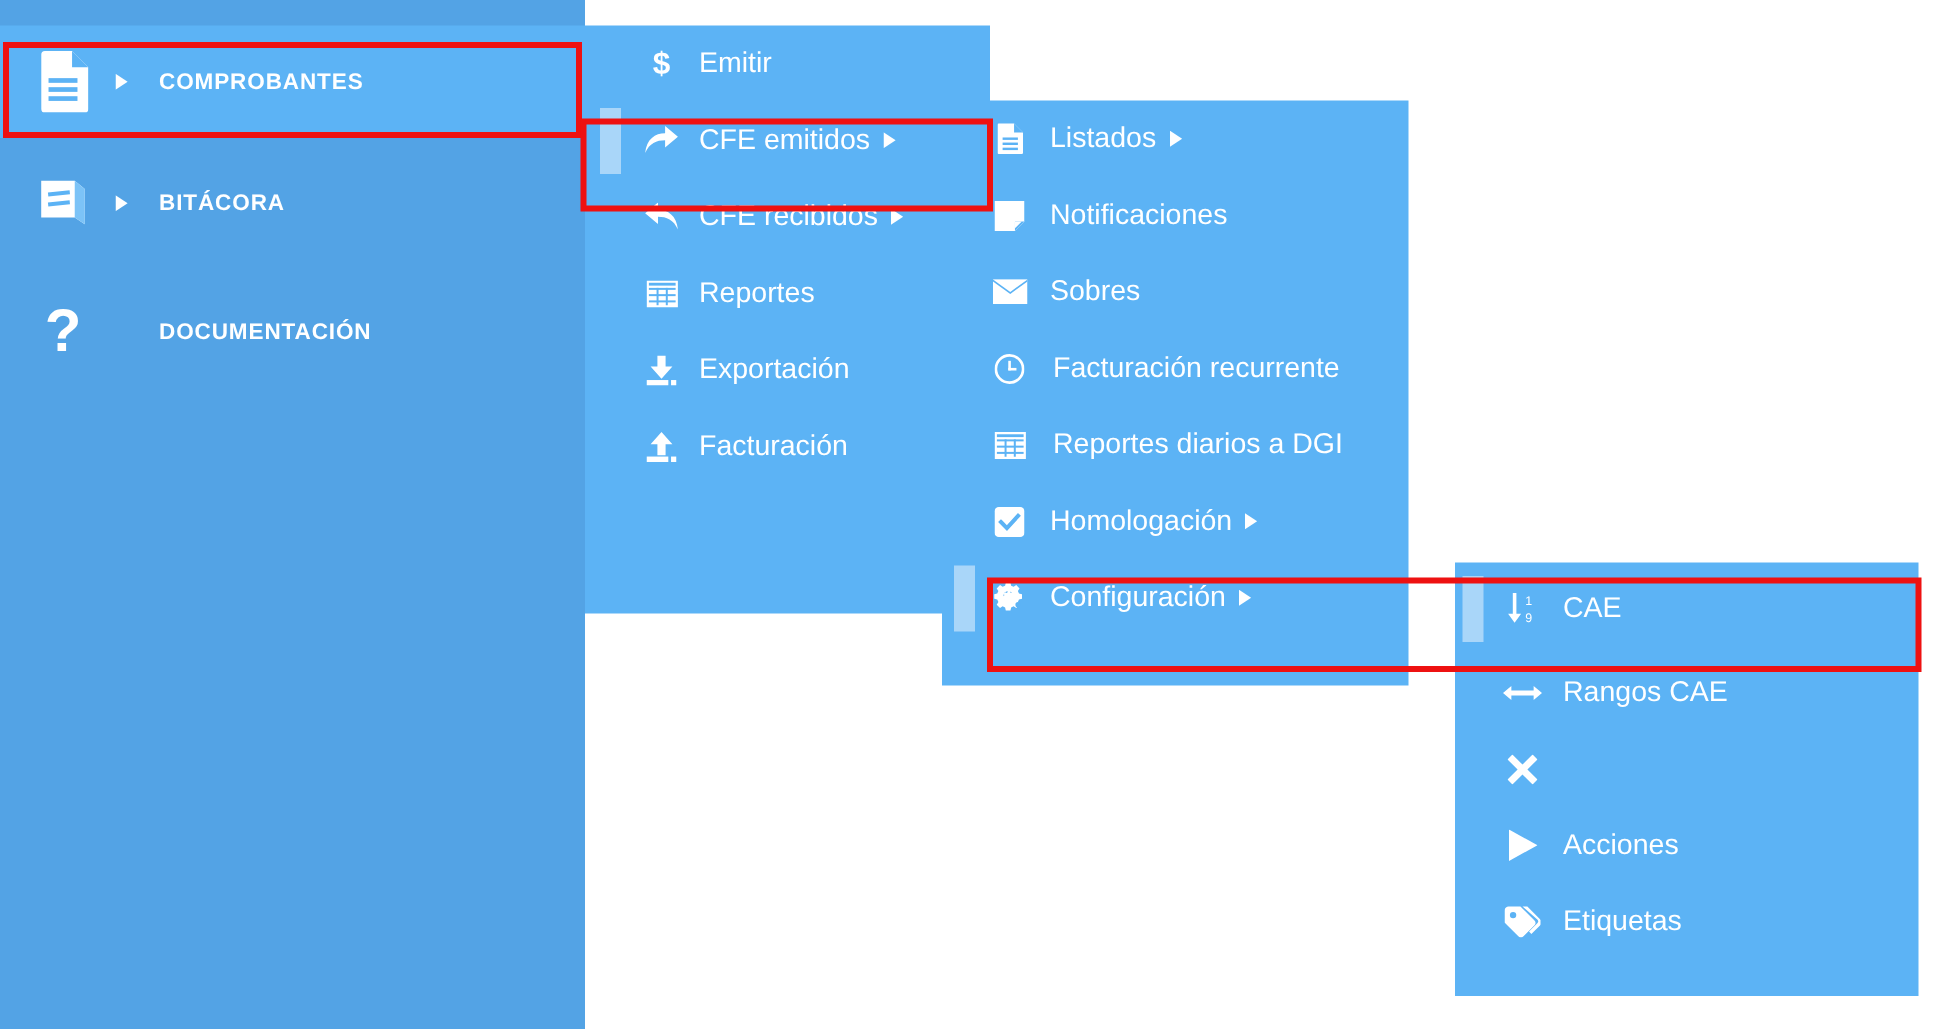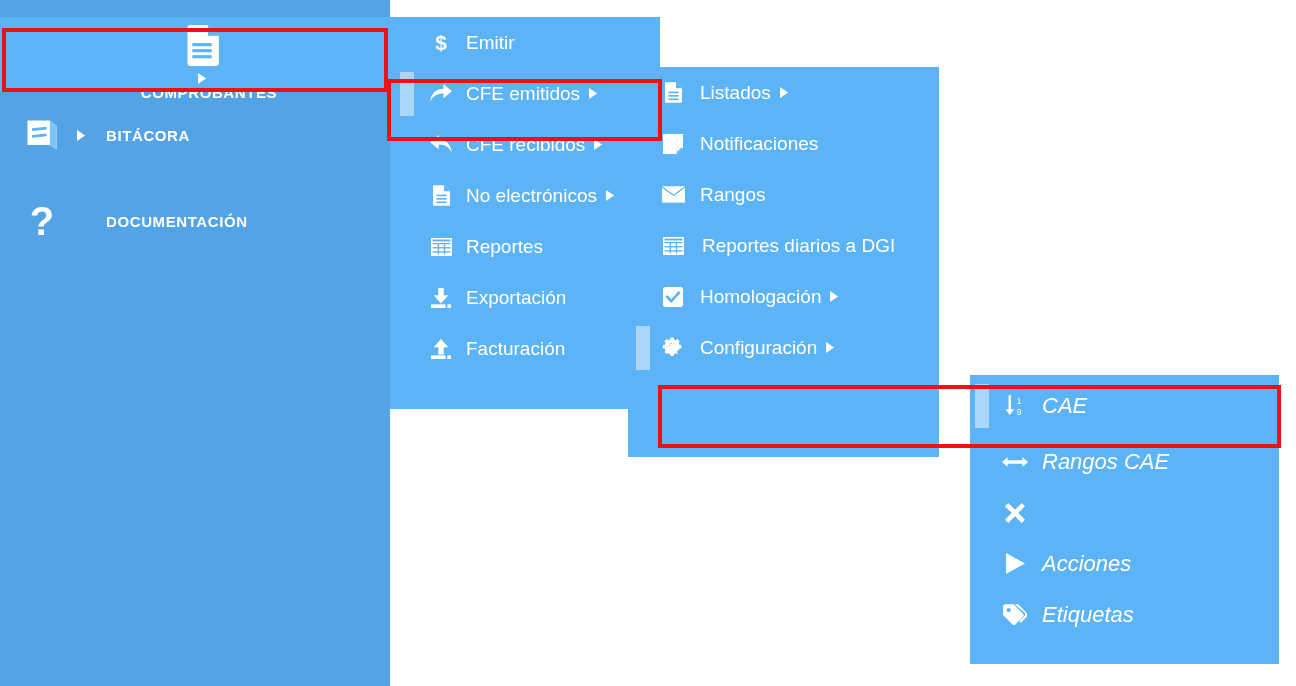--- a/index.html
+++ b/index.html
@@ -46,31 +46,31 @@
   #panel3{left:628px;top:67px;width:311px;height:390px;}
   #panel3 .row{height:51px;padding-left:32px;}
   #panel3 .icon{width:26px;height:22px;margin-right:14px;}
   #panel3 .label{font-size:19px;}
   #panel3 .row.active{width:313px;text-align:center;}
 
   
   #panel4{left:970px;top:375px;width:309px;height:289px;}
   #panel4 .row{height:51px;padding-left:30px;}
   #panel4 .icon{width:30px;height:24px;margin-right:12px;}
-  #panel4 .label{font-size:22px;font-style:italic;}
+  #panel4 .label{font-size:19px;}
 </style>
 </head>
 <body>
 
 <div class="panel" id="sidebar">
   <div id="sidebar-topband"></div>
 
   <div style="position:absolute;left:0;top:17px;width:390px;">
 
-    <div class="row side-row active" style="height:75px;flex-direction:column;">
+    <div class="row side-row active" style="height:75px;">
       <span class="icon" style="width:56px;height:56px;">
         <svg viewBox="0 0 28 34" width="34" height="41">
           <path d="M2 0 h17 l9 9 v23 a2 2 0 0 1 -2 2 h-22 a2 2 0 0 1 -2 -2 v-30 a2 2 0 0 1 2 -2 z"></path>
           <path d="M19 0 l9 9 h-9 z" fill="#5cb3f5"></path>
           <rect x="6" y="15" width="16" height="2.6" fill="#5cb3f5"></rect>
           <rect x="6" y="20" width="16" height="2.6" fill="#5cb3f5"></rect>
           <rect x="6" y="25" width="16" height="2.6" fill="#5cb3f5"></rect>
         </svg>
       </span>
       <span class="side-caret">
@@ -136,37 +136,20 @@
       </svg>
     </span>
     <span class="label">CFE recibidos</span>
     <span class="caret">
       <svg viewBox="0 0 10 12" width="9" height="11">
           <path d="M0 0 L9 6 L0 12 Z"></path>
         </svg>
     </span>
   </div>
 
-  <div class="row">
-    <span class="icon">
-      <svg viewBox="0 0 20 24" width="17" height="21">
-        <path d="M1 0 h12 l7 7 v16 a1 1 0 0 1 -1 1 h-18 a1 1 0 0 1 -1 -1 v-22 a1 1 0 0 1 1 -1 z"></path>
-        <path d="M13 0 l7 7 h-7 z" fill="#5cb3f5"></path>
-        <rect x="4" y="11" width="12" height="1.9" fill="#5cb3f5"></rect>
-        <rect x="4" y="15" width="12" height="1.9" fill="#5cb3f5"></rect>
-        <rect x="4" y="19" width="12" height="1.9" fill="#5cb3f5"></rect>
-      </svg>
-    </span>
-    <span class="label">No electrónicos</span>
-    <span class="caret">
-      <svg viewBox="0 0 10 12" width="9" height="11">
-          <path d="M0 0 L9 6 L0 12 Z"></path>
-        </svg>
-    </span>
-  </div>
 
   <div class="row">
     <span class="icon">
       <svg viewBox="0 0 22 19" width="21" height="18">
         <path d="M0 0 h22 v19 h-22 z"></path>
         <rect x="1.6" y="5.2" width="18.8" height="1.4" fill="#5cb3f5"></rect>
         <rect x="1.6" y="9.6" width="18.8" height="1.4" fill="#5cb3f5"></rect>
         <rect x="1.6" y="14" width="18.8" height="1.4" fill="#5cb3f5"></rect>
         <rect x="7" y="5.2" width="1.4" height="12.2" fill="#5cb3f5"></rect>
         <rect x="13.5" y="5.2" width="1.4" height="12.2" fill="#5cb3f5"></rect>
@@ -232,23 +215,33 @@
   </div>
 
   <div class="row">
     <span class="icon">
       <svg viewBox="0 0 24 17" width="23" height="17">
         <path d="M0 0 h24 v17 h-24 z"></path>
         <path d="M0 1.4 L12 10 L24 1.4 V0 H0 Z" fill="#5cb3f5"></path>
         <path d="M0 0 h24 L12 8.6 Z"></path>
       </svg>
     </span>
-    <span class="label">Rangos</span>
-  </div>
-
+    <span class="label">Sobres</span>
+  </div>
+
+  <div class="row">
+    <span class="icon" style="margin-right:16px;">
+      <svg viewBox="0 0 22 22" width="20" height="20">
+        <circle cx="11" cy="11" r="10" fill="none" stroke="#fff" stroke-width="2"></circle>
+        <rect x="10.1" y="5" width="1.9" height="7"></rect>
+        <rect x="10.1" y="10.2" width="6" height="1.9"></rect>
+      </svg>
+    </span>
+    <span class="label">Facturación recurrente</span>
+  </div>
 
   <div class="row">
     <span class="icon" style="margin-right:16px;">
       <svg viewBox="0 0 22 19" width="21" height="18">
         <path d="M0 0 h22 v19 h-22 z"></path>
         <rect x="1.6" y="5.2" width="18.8" height="1.4" fill="#5cb3f5"></rect>
         <rect x="1.6" y="9.6" width="18.8" height="1.4" fill="#5cb3f5"></rect>
         <rect x="1.6" y="14" width="18.8" height="1.4" fill="#5cb3f5"></rect>
         <rect x="7" y="5.2" width="1.4" height="12.2" fill="#5cb3f5"></rect>
         <rect x="13.5" y="5.2" width="1.4" height="12.2" fill="#5cb3f5"></rect>

